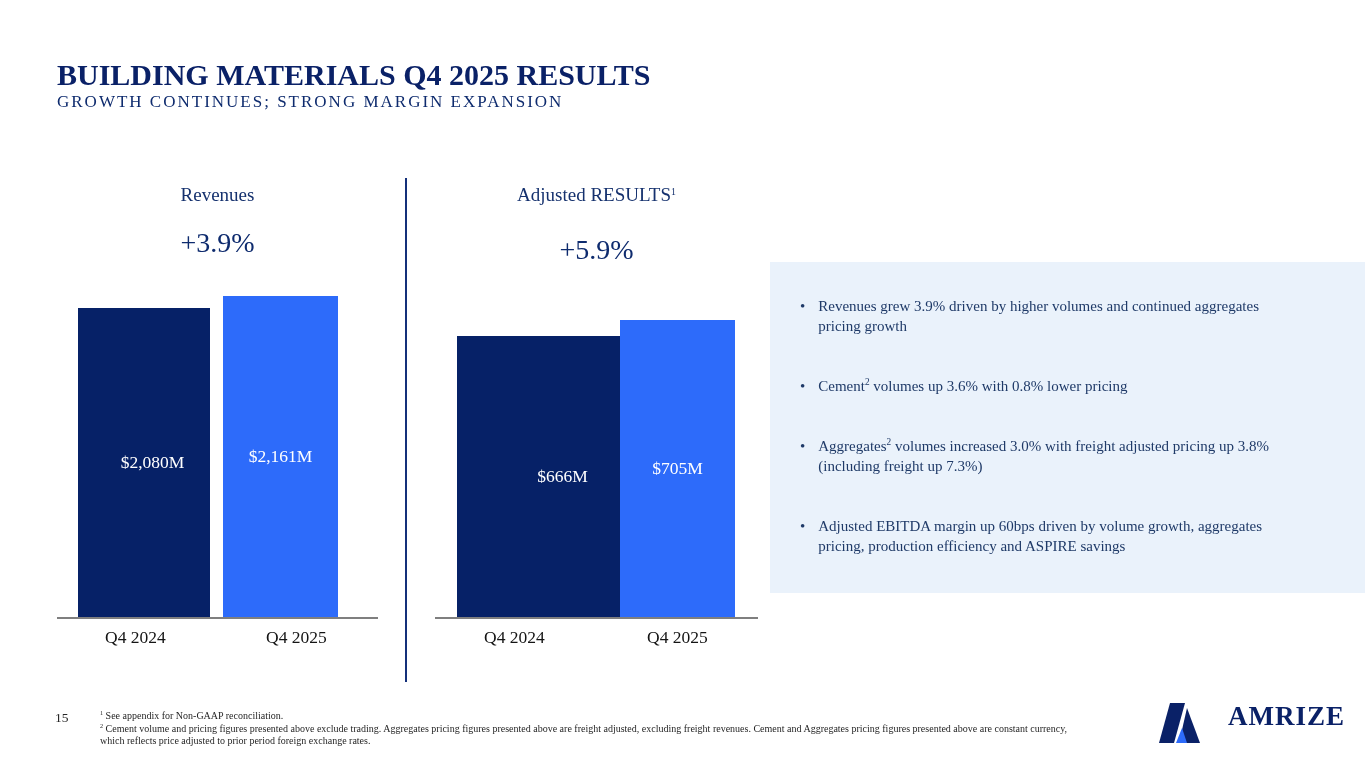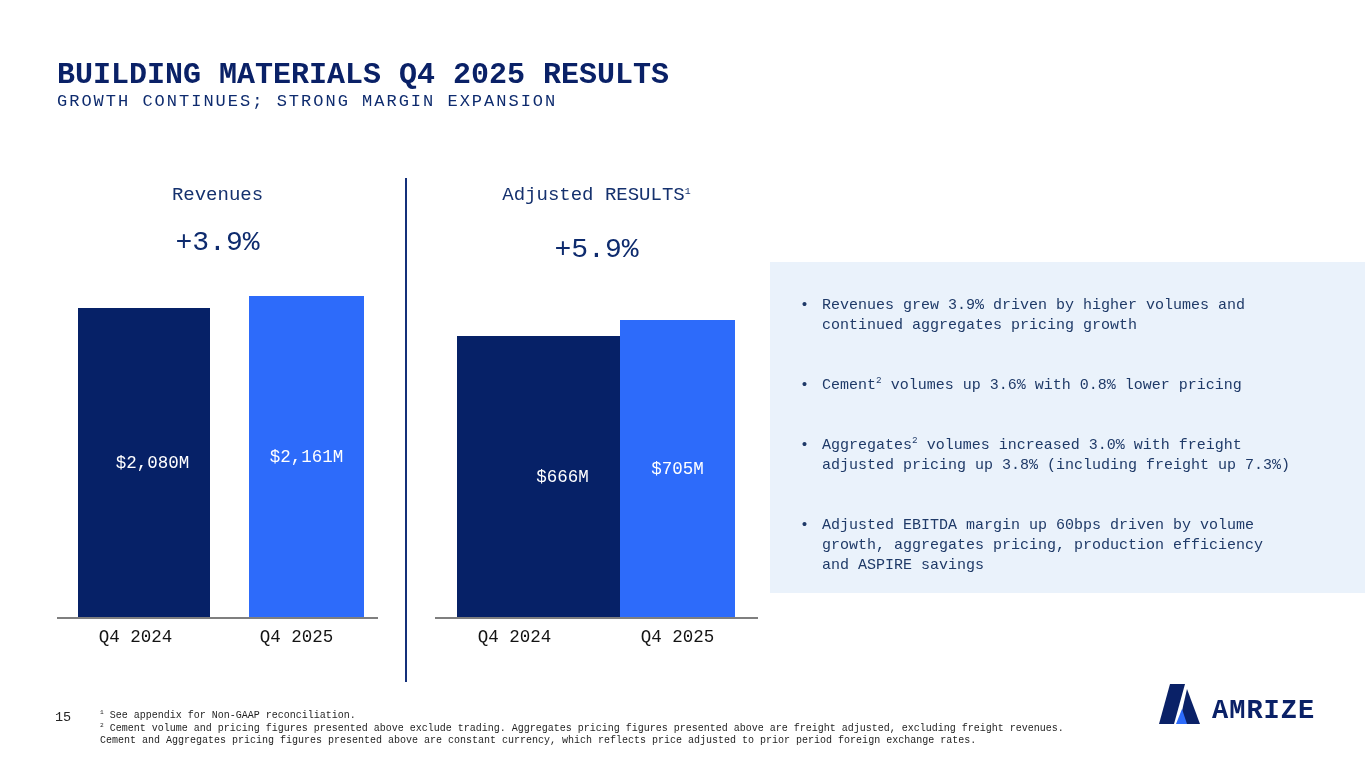--- a/index.html
+++ b/index.html
@@ -1,18 +1,18 @@
 <!DOCTYPE html>
 <html><head>
 <meta charset="utf-8">
 <style>
   html,body{margin:0;padding:0;background:#fff;}
   .slide{
     position:relative;width:1365px;height:768px;background:#ffffff;overflow:hidden;
-    font-family:Liberation Mono, monospace;
+    font-family:Liberation Serif, serif;
   }
   
   .title{
     position:absolute;left:57px;top:58px;
     font-size:30px;font-weight:bold;letter-spacing:0px;
     color:#0A2167;white-space:nowrap;
   }
   .subtitle{
     position:absolute;left:57px;top:92px;
     font-size:17px;font-weight:400;letter-spacing:2px;
@@ -28,21 +28,21 @@
   .change-2{left:435px;top:234px;width:323px;}
   sup{font-size:62%;line-height:0;}
   
   .plot{position:absolute;border-bottom:2px solid #7f7f7f;}
   .plot-1{left:57px;top:296px;width:321px;height:321px;}
   .plot-2{left:435px;top:320px;width:323px;height:297px;}
   .bar{
     position:absolute;bottom:0;width:115px;
     display:flex;align-items:center;justify-content:center;
   }
-  .plot-1 .bar.b0{left:21px;}  .plot-1 .bar.b1{left:192px;}
+  .plot-1 .bar.b0{left:21px;}  .plot-1 .bar.b1{left:166px;}
   .plot-2 .bar.b0{left:22px;}  .plot-2 .bar.b1{left:185px;}
   .bar .val{color:#ffffff;font-size:17.5px;}
   .cat{
     position:absolute;top:calc(100% + 10px);width:115px;
     text-align:center;font-size:17.5px;color:#141414;
   }
   .plot .cat.c0{left:21px;} .plot .cat.c1{left:182px;}
   .plot-2 .cat.c0{left:22px;} .plot-2 .cat.c1{left:185px;}
   
   .divider{position:absolute;left:405px;top:178px;width:2px;height:504px;background:#14307A;}
@@ -55,21 +55,21 @@
   }
   .bullet{display:flex;gap:13px;color:#1F3A68;font-size:15px;line-height:20px;}
   .bullet .dot{flex:0 0 auto;}
   .bullet .txt{max-width:470px;}
   
   .page-num{position:absolute;left:55px;top:710px;font-size:13.5px;color:#262626;}
   .footnotes{
     position:absolute;left:100px;top:710px;width:980px;
     font-size:10px;line-height:12.5px;color:#1f1f1f;
   }
-  .logo{position:absolute;left:1157px;top:682px;display:flex;align-items:flex-end;gap:9px;}
+  .logo{position:absolute;left:1157px;top:701px;display:flex;align-items:flex-start;gap:25px;}
   .logo-text{font-size:27px;font-weight:bold;letter-spacing:1px;color:#0A2167;}
 </style>
 </head>
 <body>
 
 <div class="slide">
 
   <div class="title">BUILDING MATERIALS Q4 2025 RESULTS</div>
   <div class="subtitle">GROWTH CONTINUES; STRONG MARGIN EXPANSION</div>
 

